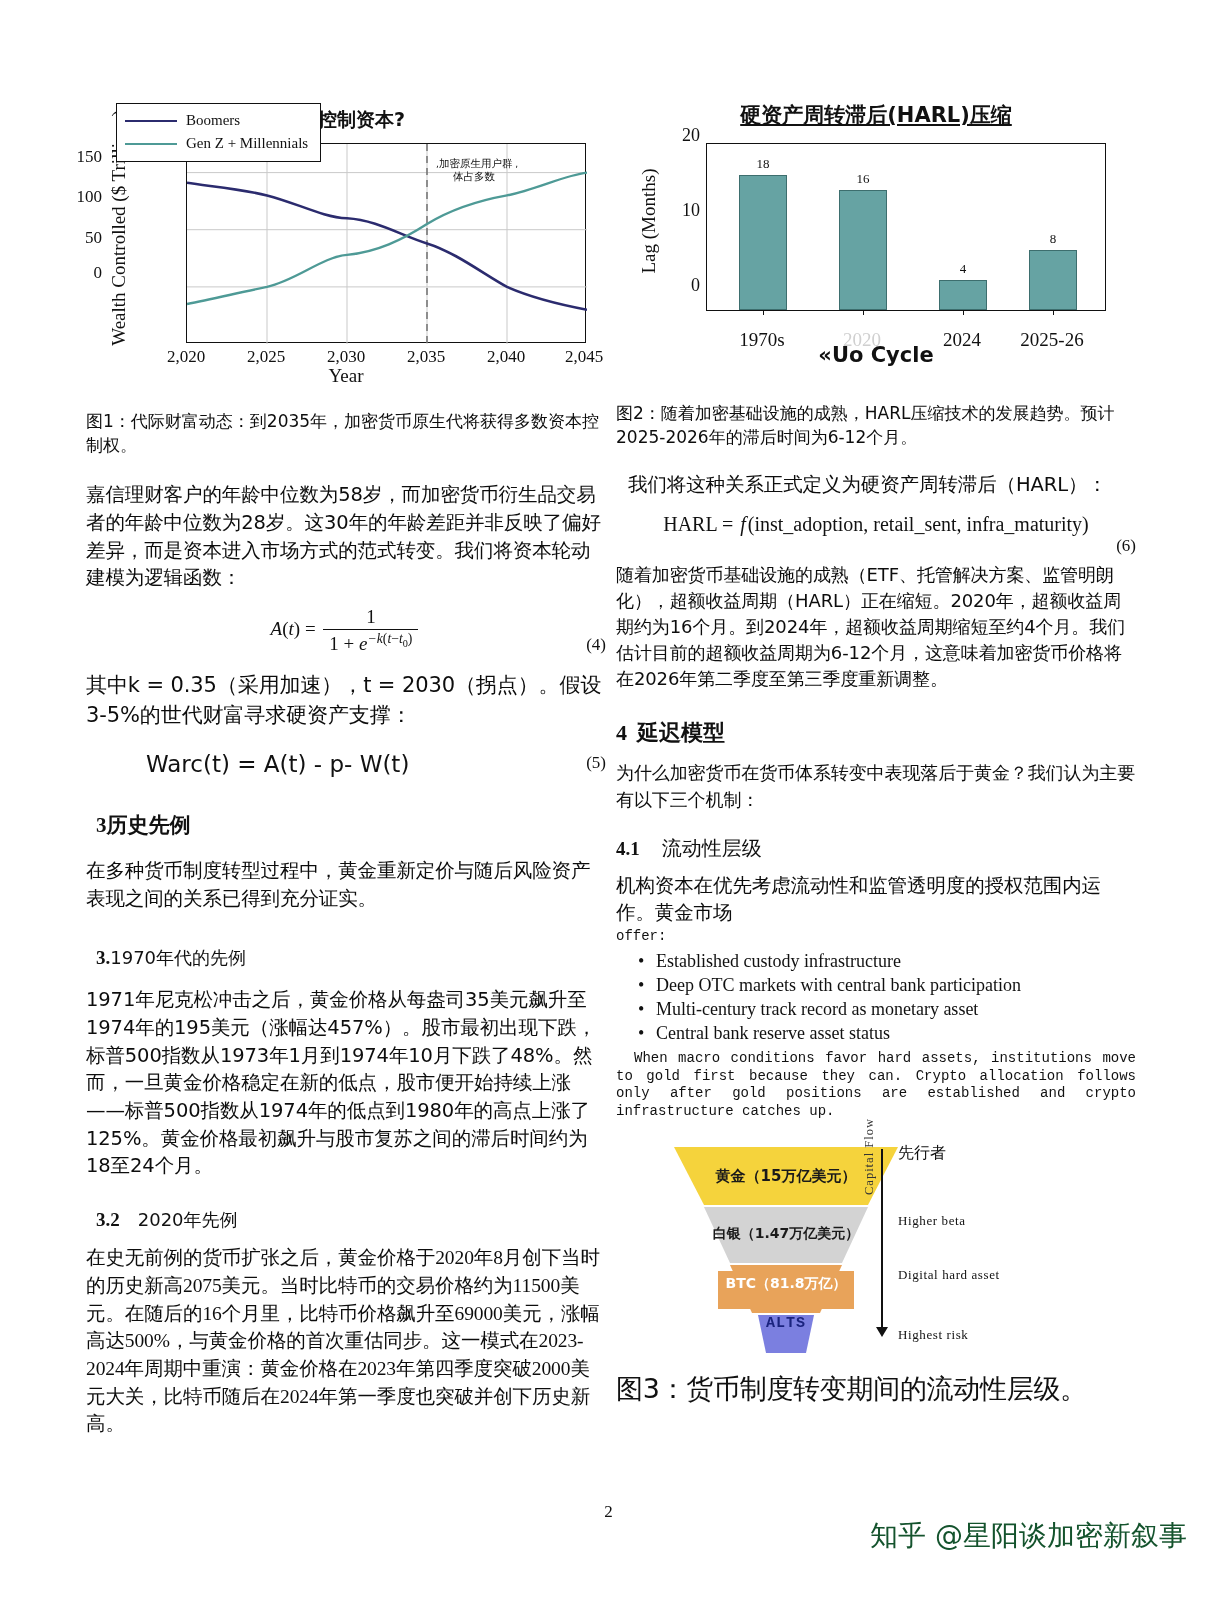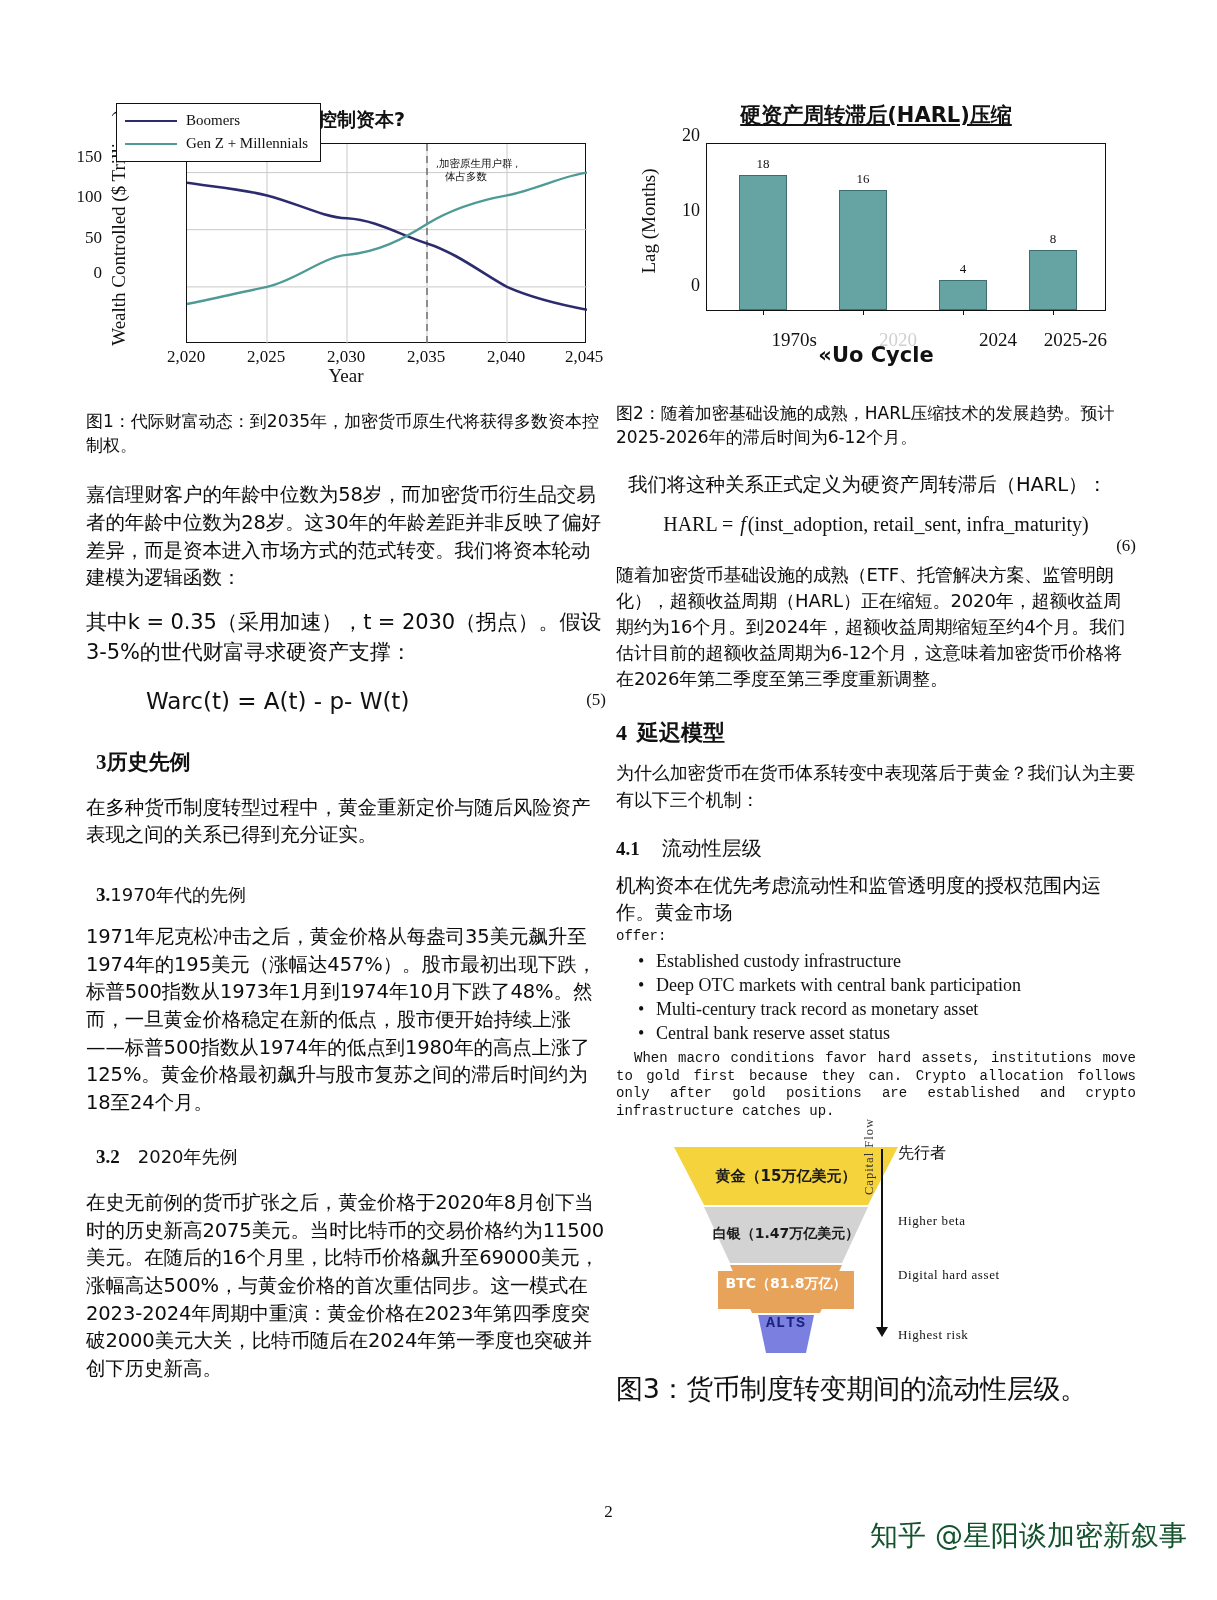--- a/index.html
+++ b/index.html
@@ -144,21 +144,21 @@
   }
   .fig2-plot {
     position:absolute; left:90px; top:48px; width:400px; height:168px;
     border:1.3px solid #111; background:#fff;
   }
   .fig2-yt {
     position:absolute; right:436px; width:48px; text-align:right;
     font-family:"Liberation Serif", serif; font-size:18px;
   }
   .fig2-xt {
-    position:absolute; top:234px; width:110px; text-align:right;
+    position:absolute; top:234px; width:110px; text-align:center;
     font-family:"Liberation Serif", serif; font-size:19px;
   }
   .bar { position:absolute; bottom:0; background:#66a3a3; border:1px solid #3d6e6e; }
   .barval {
     position:absolute; text-align:center;
     font-family:"Liberation Serif", serif; font-size:13px;
   }
   .tickmark { position:absolute; bottom:-5px; width:1px; height:5px; background:#111; }
 
   
@@ -251,37 +251,47 @@
           <span>Boomers</span>
         </div>
         <div class="lg-row">
           <span class="lg-line" style="border-top-color:#4e9a96"></span>
           <span>Gen Z + Millennials</span>
         </div>
       </div>
 
       <div class="ann" style="left:350px; top:62px;">
         <span style="font-size:9px">,</span><span>加密原生用户群</span><span style="font-size:9px">&nbsp;,</span><br>
-        <span style="margin-left:9px">体占多数</span>
+        <span style="margin-left:17px">体占多数</span>
       </div>
 
       <div class="fig1-xt" style="left:65px;">2,020</div>
       <div class="fig1-xt" style="left:145px;">2,025</div>
       <div class="fig1-xt" style="left:225px;">2,030</div>
       <div class="fig1-xt" style="left:305px;">2,035</div>
       <div class="fig1-xt" style="left:385px;">2,040</div>
       <div class="fig1-xt" style="left:463px;">2,045</div>
 
       <div class="fig1-xlab" style="bottom:8px;">Year</div>
     </div>
 
     <div class="caption" style="margin-top:14px;">图1：代际财富动态：到2035年，加密货币原生代将获得多数资本控制权。</div>
 
     <p class="cn" style="margin-top:24px;">嘉信理财客户的年龄中位数为58岁，而加密货币衍生品交易者的年龄中位数为28岁。这30年的年龄差距并非反映了偏好差异，而是资本进入市场方式的范式转变。我们将资本轮动建模为逻辑函数：</p>
 
+    <div class="eq-wrap">
+      <div class="eq-body">
+        <span class="it">A</span>(<span class="it">t</span>)&nbsp;=
+        <span class="frac">
+          <span class="top">1</span>
+          <span class="bot">1 + <span class="it">e</span><span class="sup"><span class="it">−k</span>(<span class="it">t</span>−<span class="it">t</span><span style="font-size:0.75em;vertical-align:sub">0</span>)</span></span>
+        </span>
+      </div>
+      <div class="eq-num">(4)</div>
+    </div>
 
     <p class="cn eq-big" style="margin:16px 0 16px 0;">其中k = 0.35（采用加速），t = 2030（拐点）。假设3-5%的世代财富寻求硬资产支撑：</p>
 
     <div class="eq-wrap" style="margin-top:20px;">
       <div class="eq-body" style="font-family:'DejaVu Sans',sans-serif; font-size:23px; text-align:left; padding-left:60px;">Warc(t) = A(t) - p- W(t)</div>
       <div class="eq-num" style="bottom:4px;">(5)</div>
     </div>
 
     <div class="h-sec" style="margin-top:34px; padding-left:10px;">
       <span class="num">3</span><span>历史先例</span>
@@ -292,21 +302,21 @@
     <div class="h-sub" style="margin-top:34px; padding-left:10px;">
       <span class="num">3.</span><span>1970年代的先例</span>
     </div>
 
     <p class="cn" style="margin-top:16px;">1971年尼克松冲击之后，黄金价格从每盎司35美元飙升至1974年的195美元（涨幅达457%）。股市最初出现下跌，标普500指数从1973年1月到1974年10月下跌了48%。然而，一旦黄金价格稳定在新的低点，股市便开始持续上涨——标普500指数从1974年的低点到1980年的高点上涨了125%。黄金价格最初飙升与股市复苏之间的滞后时间约为18至24个月。</p>
 
     <div class="h-sub" style="margin-top:28px; padding-left:10px;">
       <span class="num">3.2</span><span style="display:inline-block;width:18px"></span><span>2020年先例</span>
     </div>
 
-    <p class="cn" style="margin-top:20px;">在史无前例的货币扩张之后，黄金价格于2020年8月创下当时的历史新高2075美元。当时比特币的交易价格约为11500美元。在随后的16个月里，比特币价格飙升至69000美元，涨幅高达500%，与黄金价格的首次重估同步。这一模式在2023-2024年周期中重演：黄金价格在2023年第四季度突破2000美元大关，比特币随后在2024年第一季度也突破并创下历史新高。</p>
+    <p class="cn" style="margin-top:12px;font-family:Liberation Serif, serif;">在史无前例的货币扩张之后，黄金价格于2020年8月创下当时的历史新高2075美元。当时比特币的交易价格约为11500美元。在随后的16个月里，比特币价格飙升至69000美元，涨幅高达500%，与黄金价格的首次重估同步。这一模式在2023-2024年周期中重演：黄金价格在2023年第四季度突破2000美元大关，比特币随后在2024年第一季度也突破并创下历史新高。</p>
   </div>
 
   <div class="col col-right">
 
     <div class="fig2">
       <div class="fig2-title">硬资产周转滞后(HARL)压缩</div>
       <div class="fig2-ylab">Lag (Months)</div>
 
       <div class="fig2-yt" style="top:180px;">0</div>
       <div class="fig2-yt" style="top:105px;">10</div>

